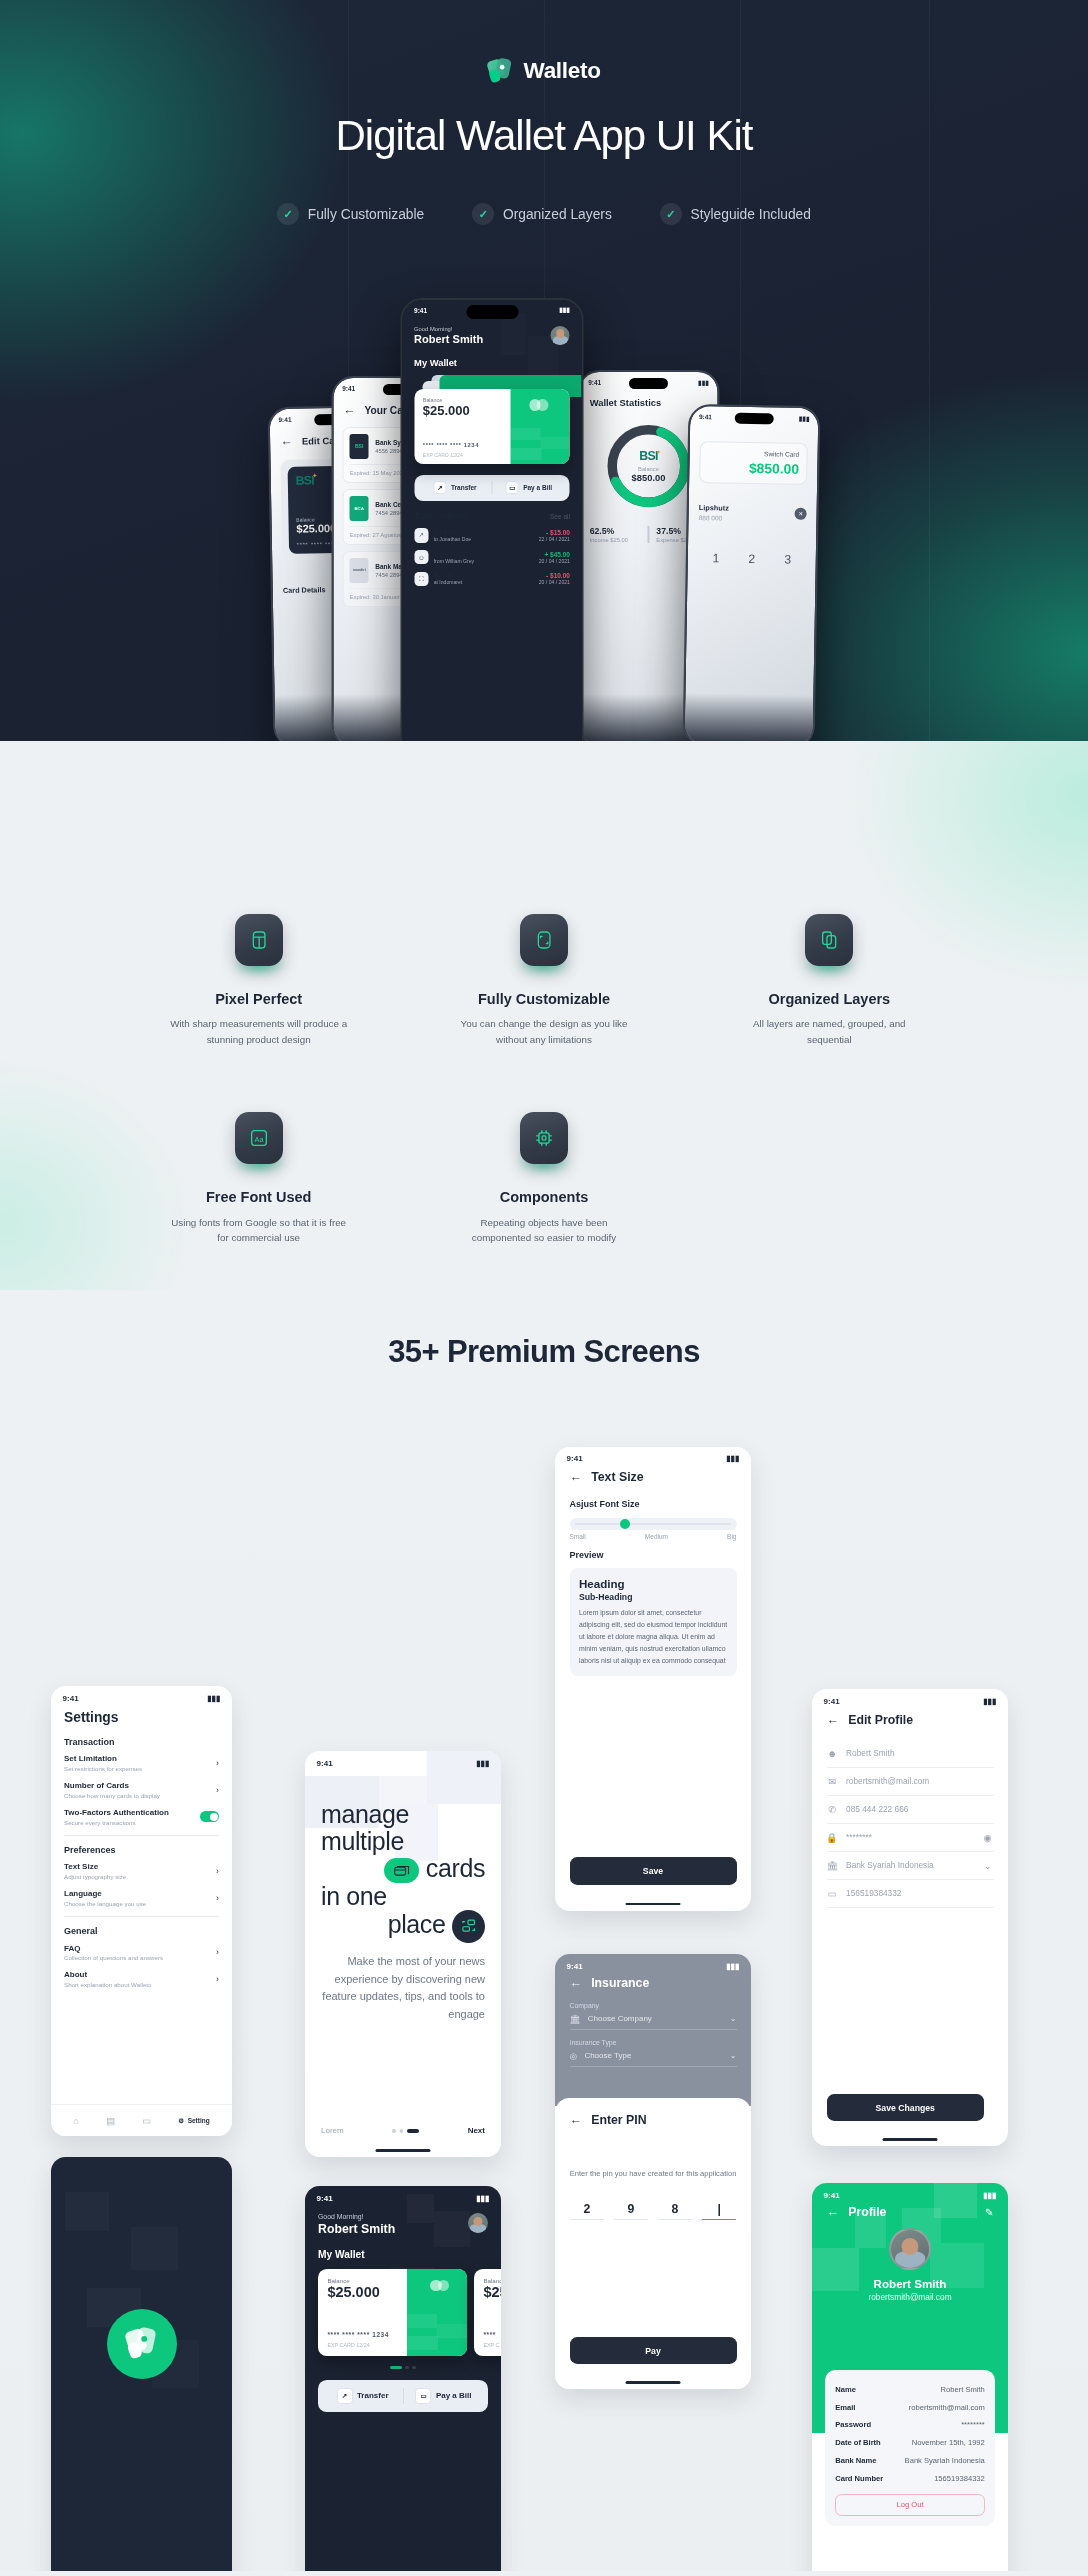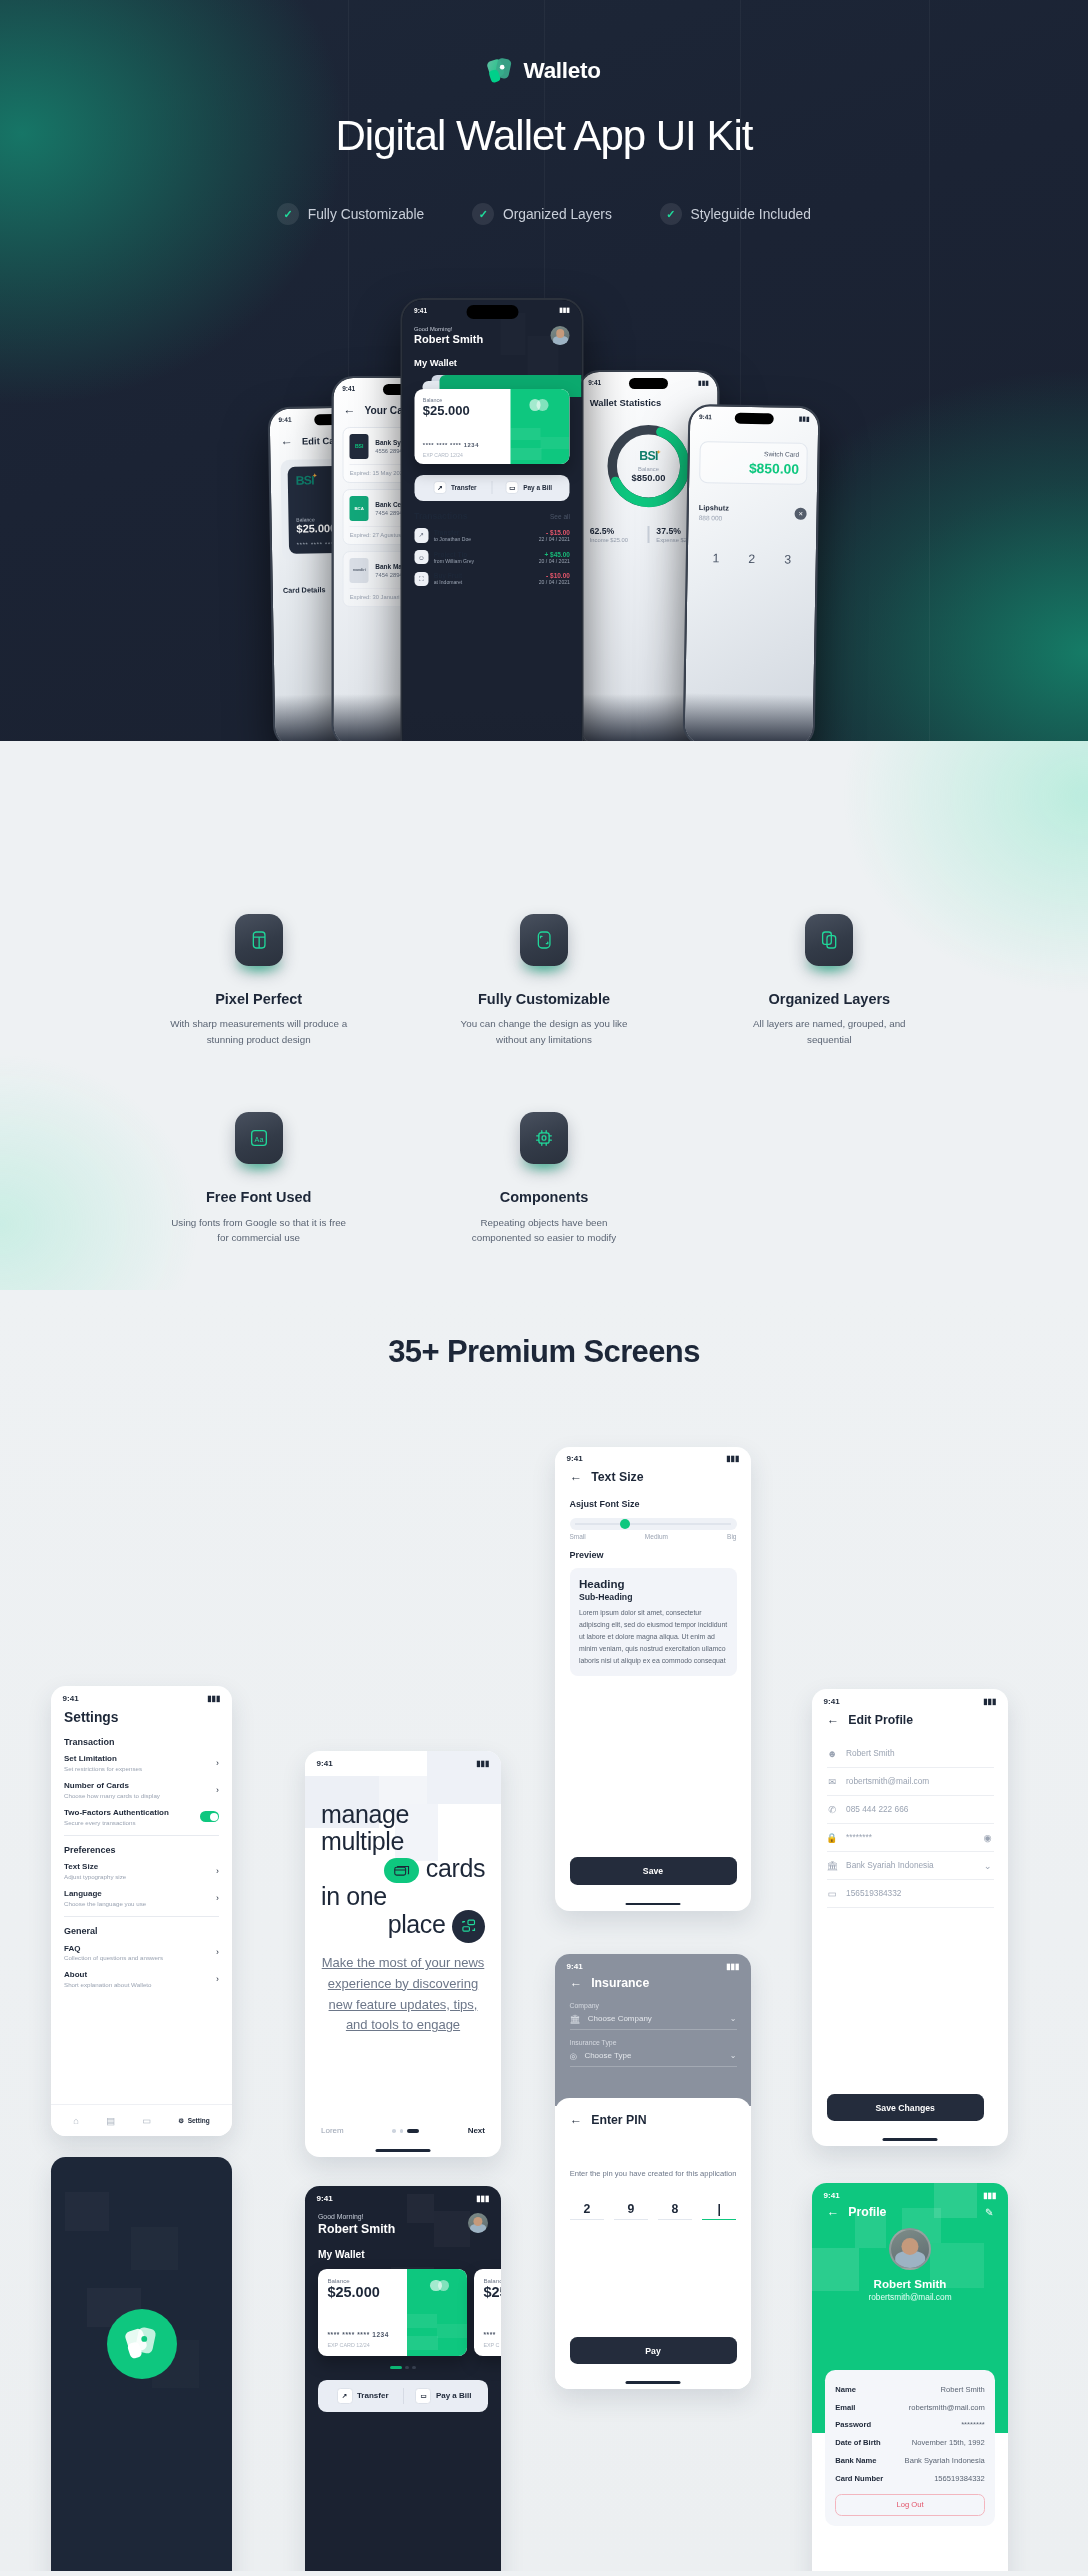--- a/index.html
+++ b/index.html
@@ -746,21 +746,21 @@
               <span class="chip-dark">
                 <svg width="17.4" height="16" viewBox="0 0 24 22" fill="none" stroke="#20d89a" stroke-width="1.6">
                   <path d="M4 7V5h3"></path>
                     <rect x="11" y="3" width="9" height="6" rx="1.5"></rect>
                   <rect x="4" y="12" width="9" height="6" rx="1.5"></rect>
                     <path d="M20 14v3h-3"></path>
                 </svg>
               </span>
             </div>
           </div>
-          <div style="text-align:center;font-size:13px;color:#6d7789;line-height:1.6;margin-top:10.2px;text-decoration:underline;">Make the most of your news experience by discovering new feature updates, tips, and tools to engage</div>
+          <div style="text-align:right;font-size:11px;color:#6d7789;line-height:1.6;margin-top:10.2px;">Make the most of your news experience by discovering new feature updates, tips, and tools to engage</div>
         </div>
         <div style="position:absolute;bottom:22px;left:16px;right:16px;display:flex;align-items:center;justify-content:space-between;">
           <span style="font-size:8px;color:#9aa3b2;">Lorem</span>
           <span class="dots">
               <i></i>
               <i></i>
               <i class="on"></i>
             </span>
           <span style="font-size:8px;font-weight:700;color:#1d2738;">Next</span>
         </div>

